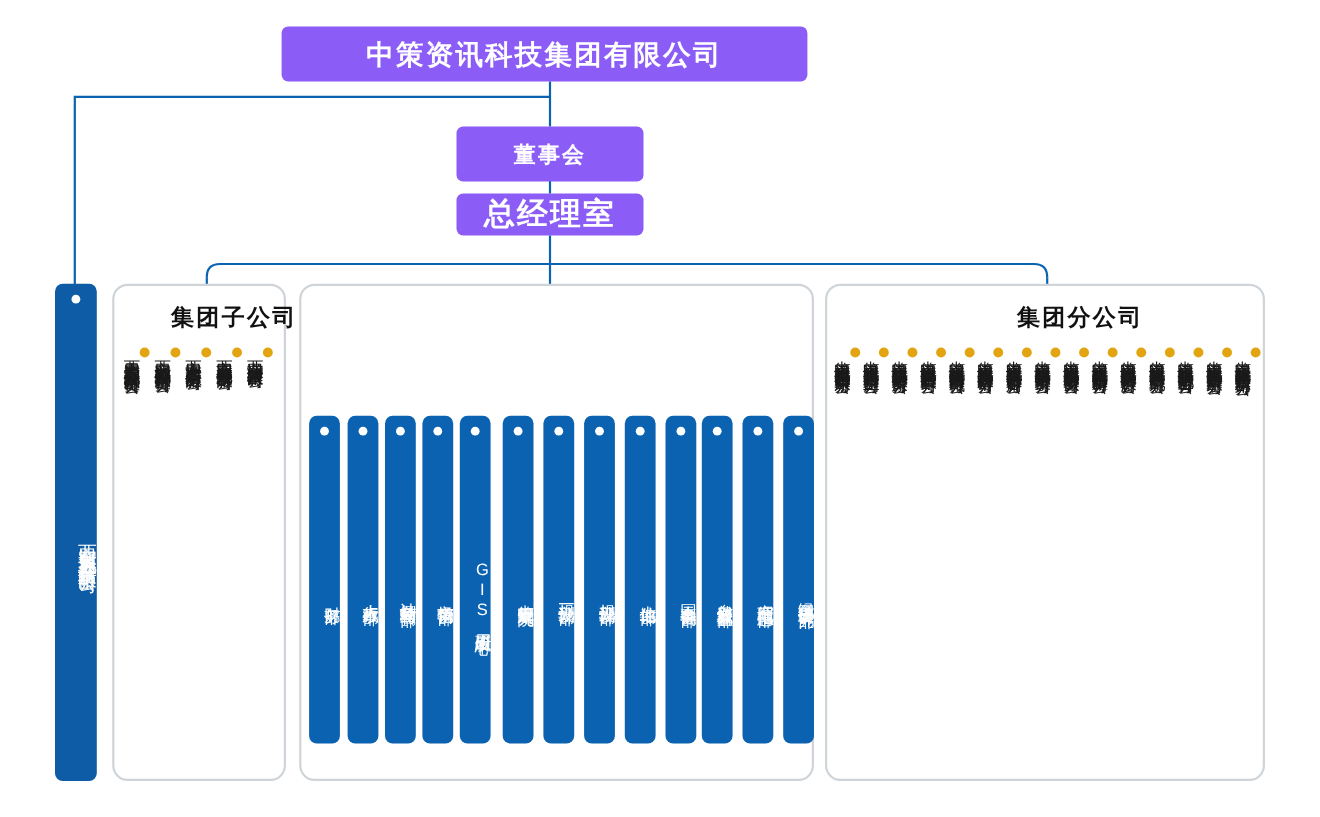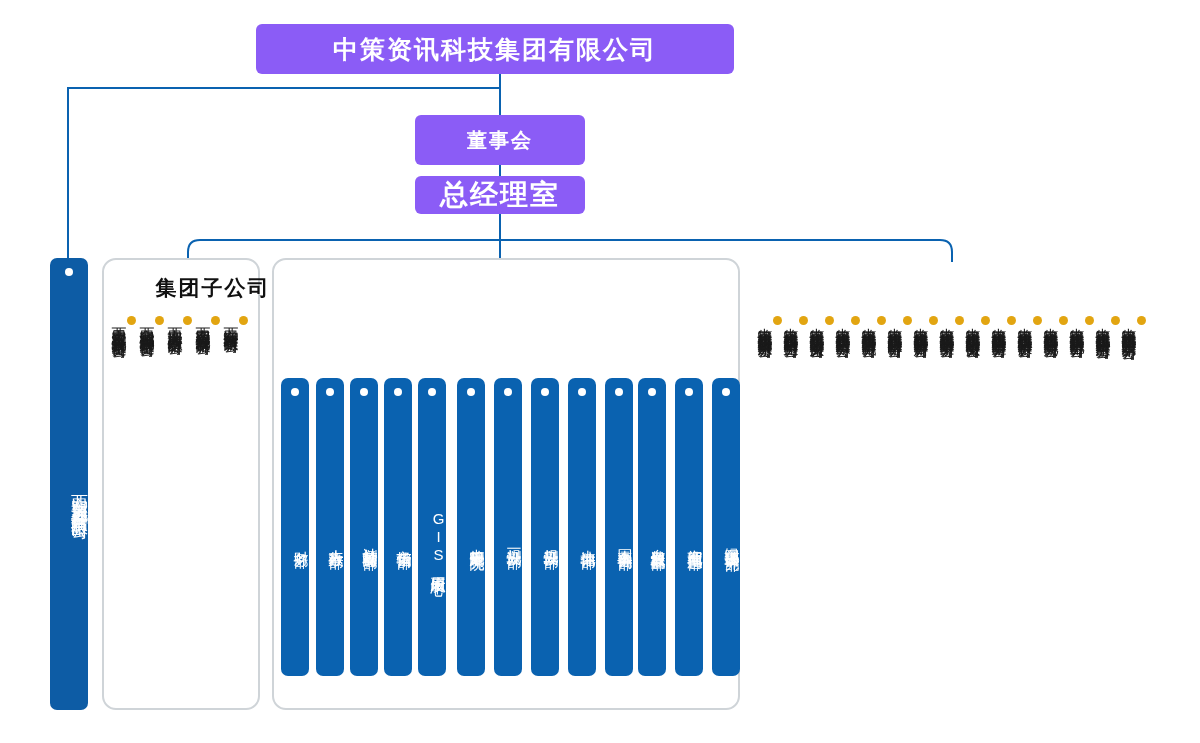--- a/index.html
+++ b/index.html
@@ -222,20 +222,23 @@
 
   <div class="vnode" style="left:457px; top:378px; width:28px; height:298px;">中策规划研究院</div>
   <div class="vnode" style="left:494px; top:378px; width:28px; height:298px;">规划设计一部</div>
   <div class="vnode" style="left:531px; top:378px; width:28px; height:298px;">规划设计二部</div>
   <div class="vnode" style="left:568px; top:378px; width:28px; height:298px;">土地评估部</div>
   <div class="vnode" style="left:605px; top:378px; width:28px; height:298px;">国土事务咨询部</div>
   <div class="vnode" style="left:638px; top:378px; width:28px; height:298px;">自然资源权益部</div>
   <div class="vnode" style="left:675px; top:378px; width:28px; height:298px;">空间地理信息部</div>
   <div class="vnode" style="left:712px; top:378px; width:28px; height:298px;">绿色国土设计研究部</div>
 
+  <div class="panel" style="left:750px; top:258px; width:400px; height:452px;">
+    <div class="panel-title">集团分公司</div>
+  </div>
   <div class="vtext" style="left:760px; top:316px; height:382px; width:22px;">
     <span class="dot"></span>
     <span class="label">中策资讯科技集团有限公司康乐分公司</span>
   </div>
   <div class="vtext" style="left:786px; top:316px; height:382px; width:22px;">
     <span class="dot"></span>
     <span class="label">中策资讯科技集团有限公司兰州分公司</span>
   </div>
   <div class="vtext" style="left:812px; top:316px; height:382px; width:22px;">
     <span class="dot"></span>

